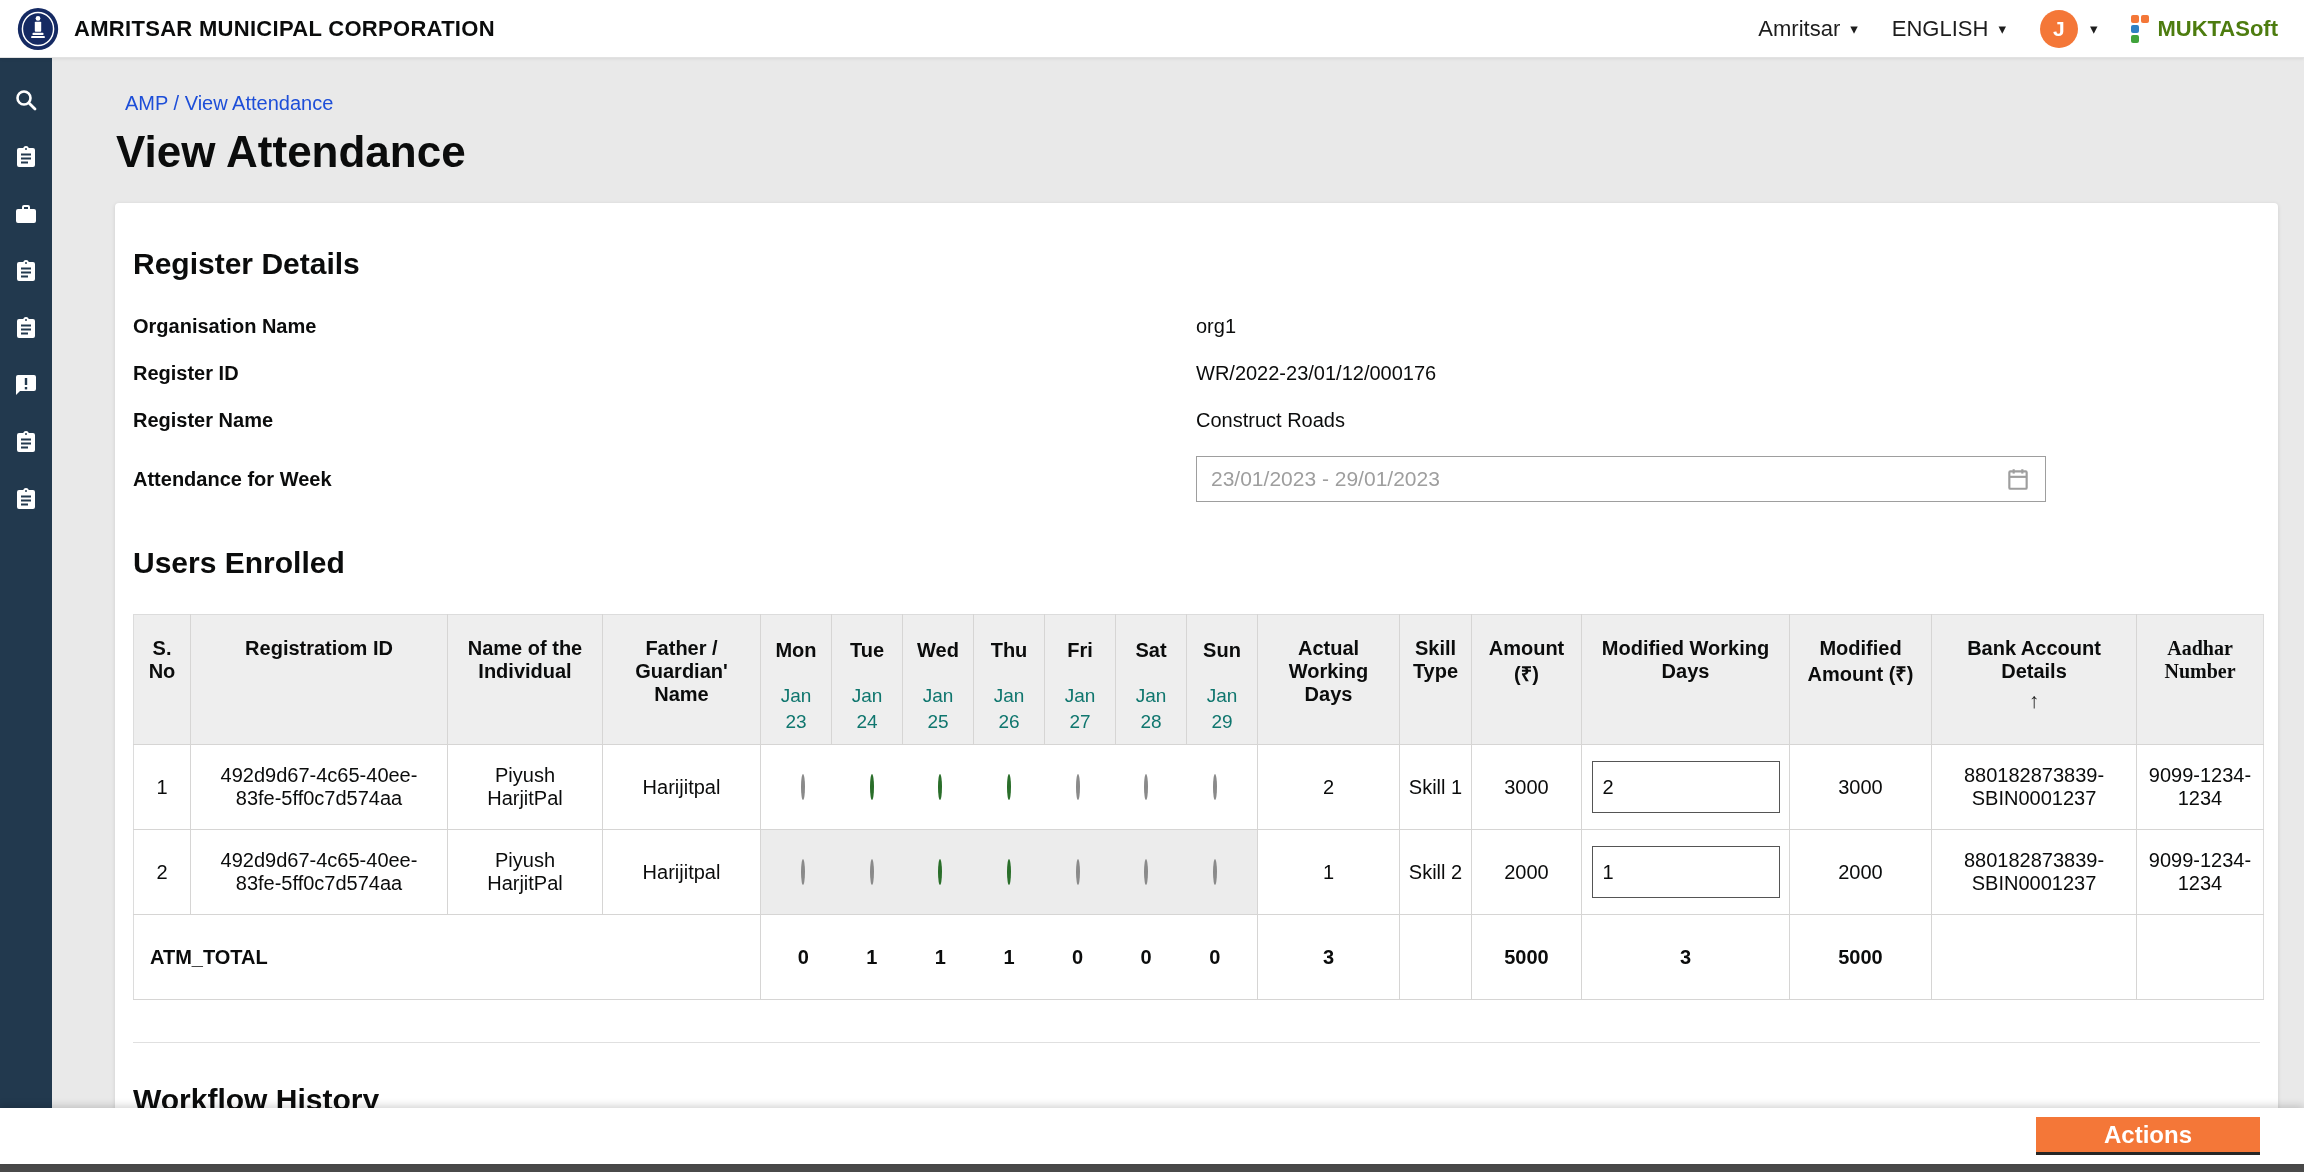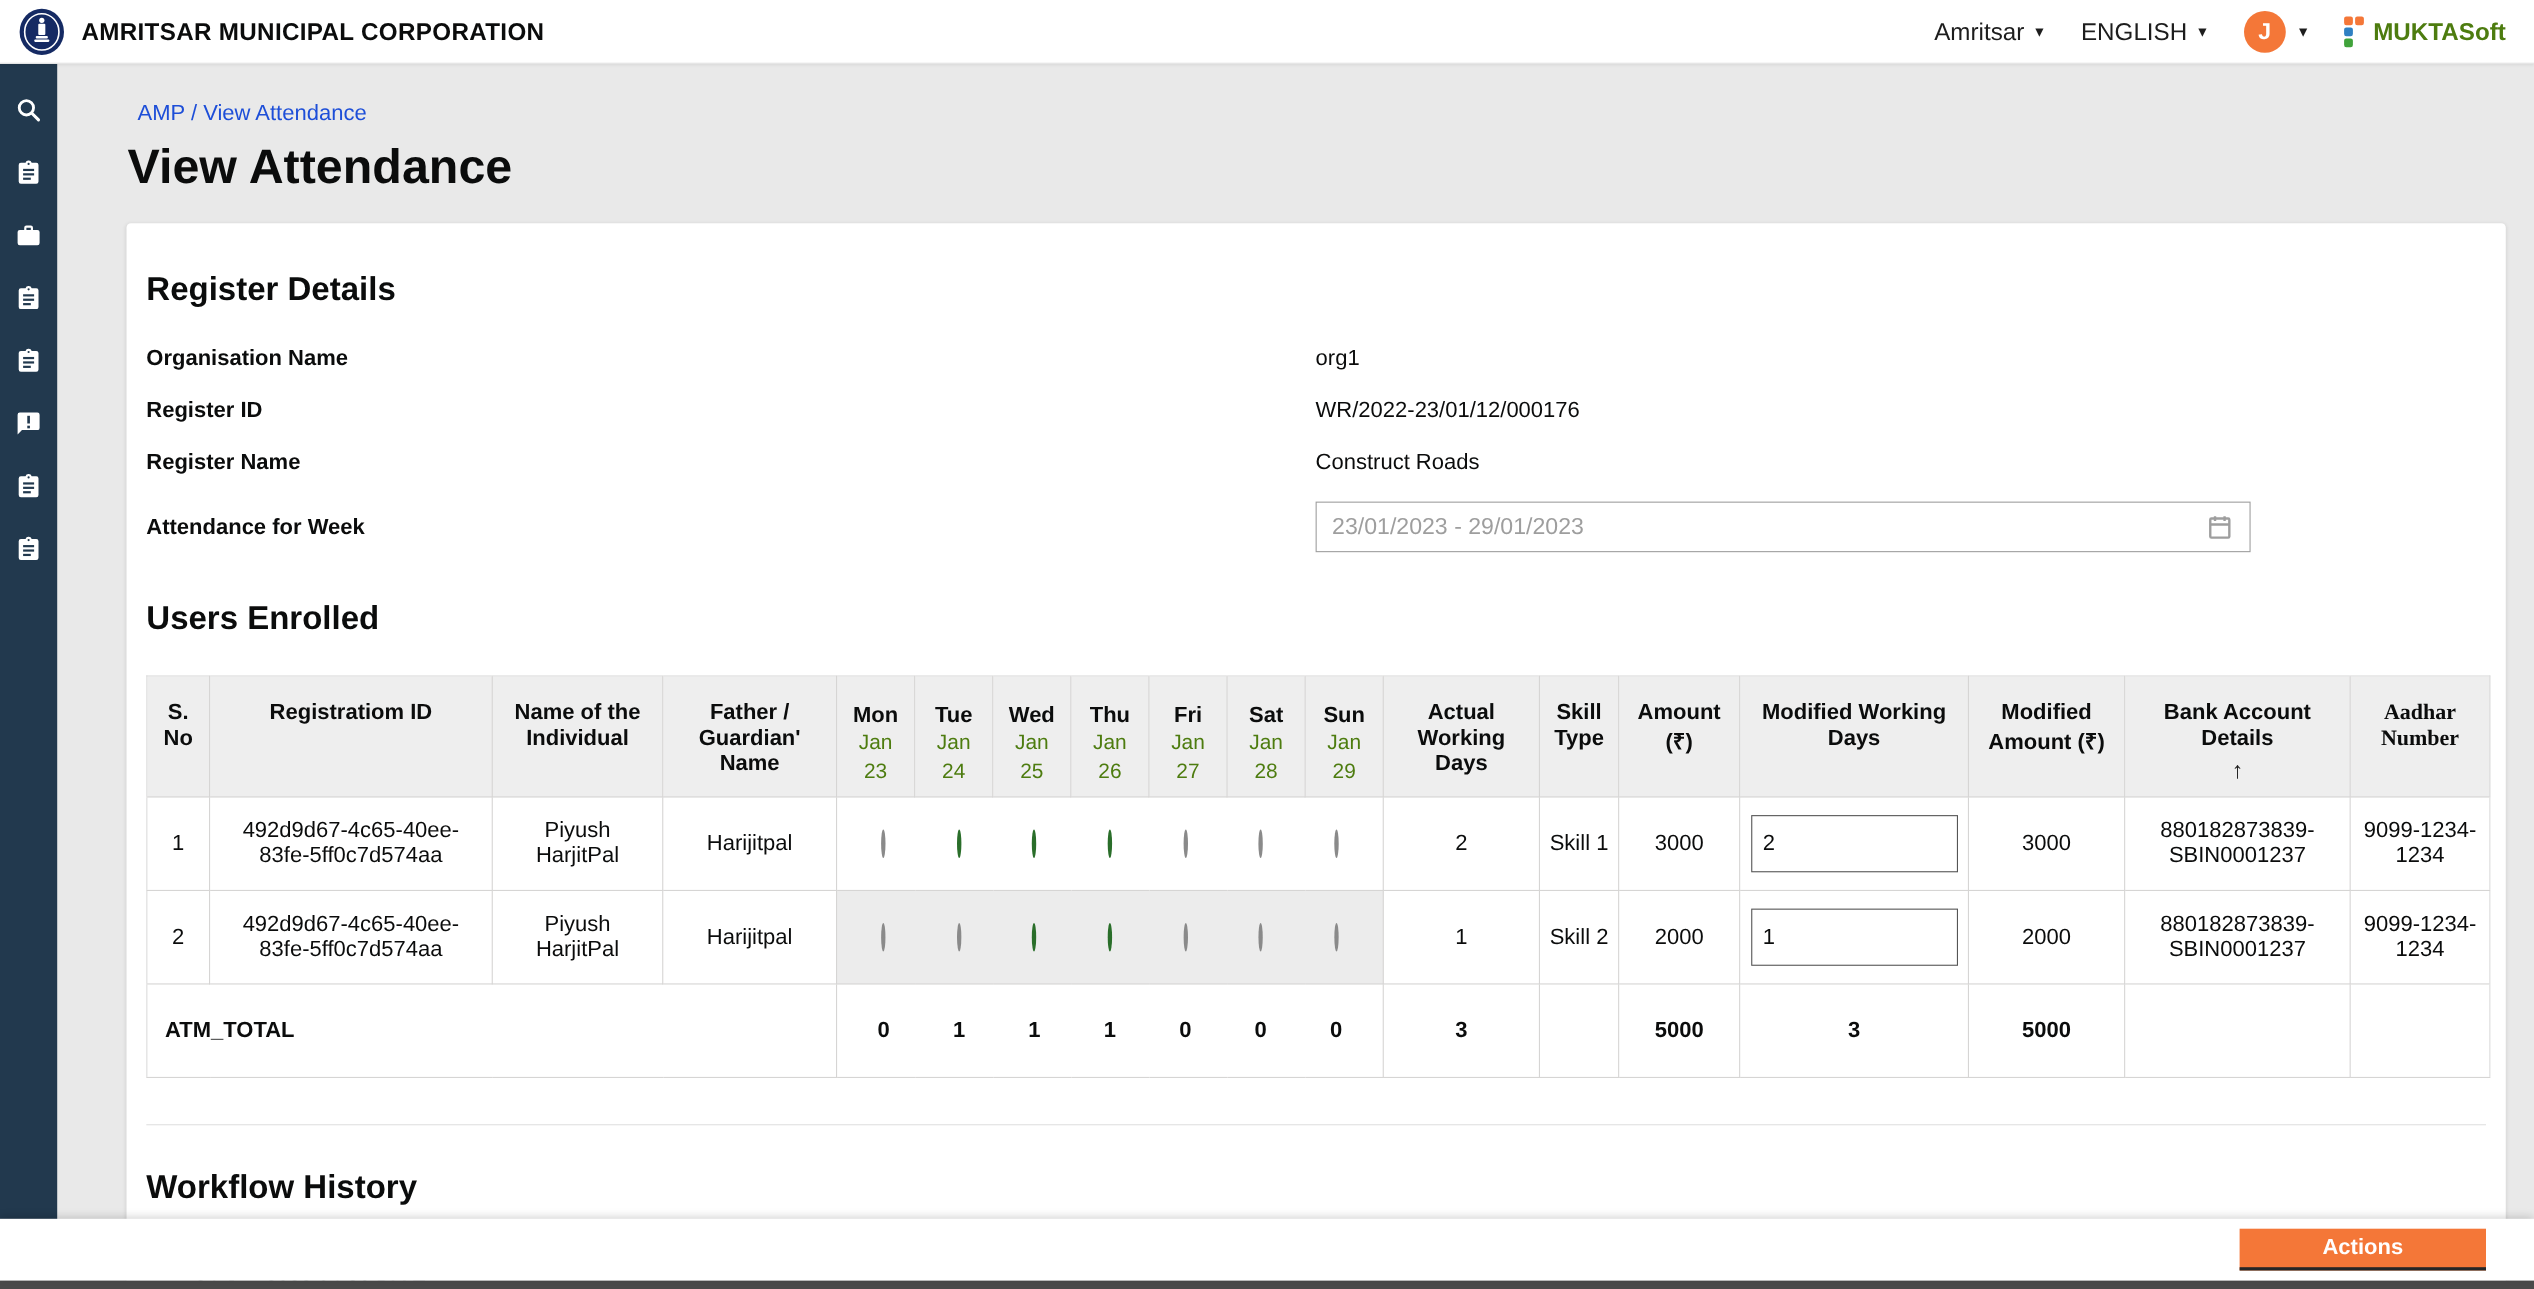--- a/index.html
+++ b/index.html
@@ -61,21 +61,21 @@
   .cal-icon { width:26px; height:26px; flex:0 0 auto; }
   
   .users-heading { margin-top:44px; }
   table.users { border-collapse:collapse; width:2130px; font-size:20px; table-layout:fixed; border:1px solid #dcdcdc; }
   table.users thead th {
     background:#eeeeee; border-right:1px solid #d6d5d4; border-bottom:1px solid #d6d5d4;
     vertical-align:top; padding:22px 8px 10px; font-weight:700; text-align:center; height:100px;
   }
   table.users thead th:last-child { border-right:none;font-family:Liberation Serif, serif; }
   .day-name { font-weight:700; display:block; line-height:1.3; }
-  .day-date { color:#4d7c0f; font-weight:400; font-size:19px; display:block; line-height:1.35; }
+  .day-date { color:#0f766e; font-weight:400; font-size:19px; display:block; line-height:1.35;margin-top:20px; }
   .sort-arrow { display:block; font-weight:400; font-size:21px; margin-top:6px; color:#1d1d1d; }
   table.users tbody td {
     border-right:1px solid #d6d5d4; border-bottom:1px solid #d6d5d4;
     text-align:center; vertical-align:middle; padding:10px 8px; height:85px; background:#fff;
   }
   table.users tbody td:last-child { border-right:none; }
   td.day-group { padding:0; }
   td.day-group.shaded { background:#ececec; }
   .day-grid { display:grid; grid-template-columns:repeat(7,1fr); align-items:center; height:100%; }
   .att { width:22px; height:22px; border-radius:50%; border:2px solid #8a8a8a; background:#fff;
@@ -101,21 +101,21 @@
   .wf-status { font-size:20px; color:#0b0c0c; line-height:1.4; }
   .wf-time { font-size:19px; color:#7a868c; margin-top:8px; }
   
   .action-bar {
     position:absolute; left:0; right:0; bottom:8px; height:56px; background:#fff;
     box-shadow:0 -2px 8px rgba(0,0,0,.18); z-index:30;
     display:flex; align-items:center; justify-content:flex-end; padding-right:44px;
   }
   .actions-btn {
     width:224px; height:38px; background:#f47738; color:#fff; border:none;
-    border-bottom:3px solid #262626; font-size:20px; font-weight:700;
+    border-bottom:3px solid #262626; font-size:24px; font-weight:700;
     font-family:"Liberation Sans", sans-serif; cursor:pointer;
   }
   .bottom-strip { position:absolute; left:0; right:0; bottom:0; height:8px; background:#4a4a4a; z-index:29; }
 </style>
 </head>
 <body>
 
 <header class="topbar">
   <svg class="emblem" width="44" height="46" viewBox="0 0 48 48">
     <ellipse cx="24" cy="24" rx="22" ry="23" fill="#152a63"></ellipse>

